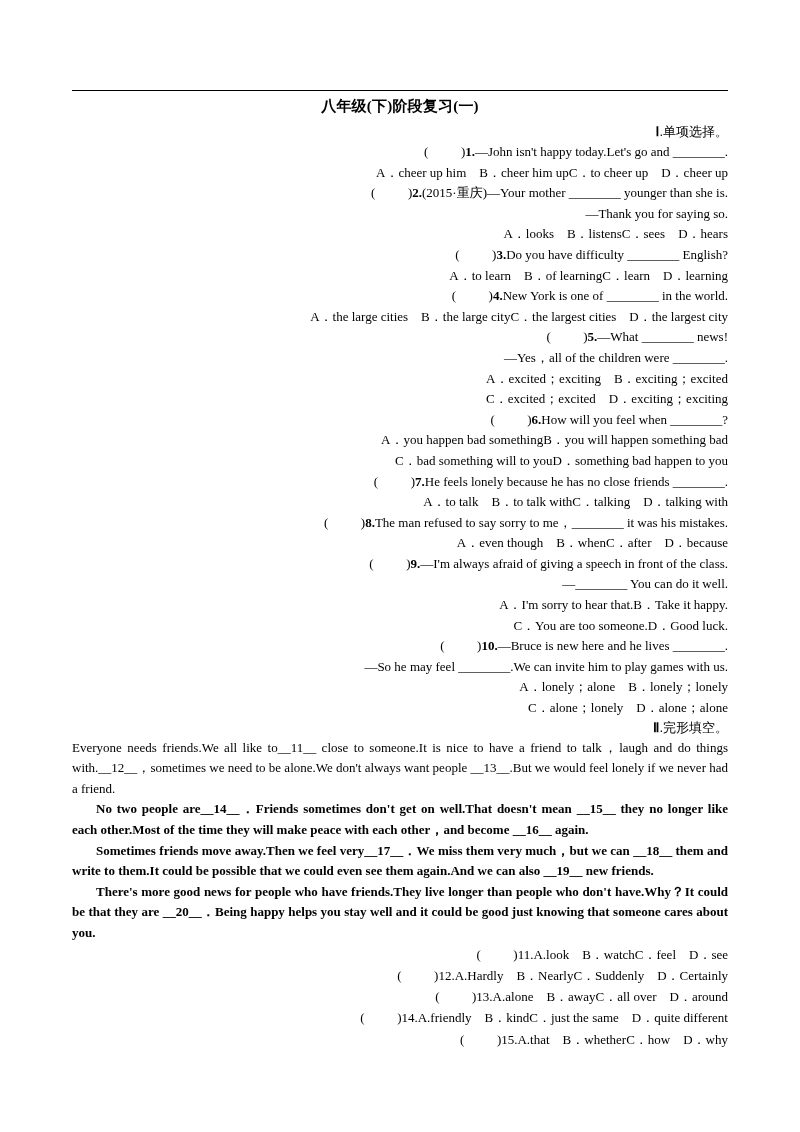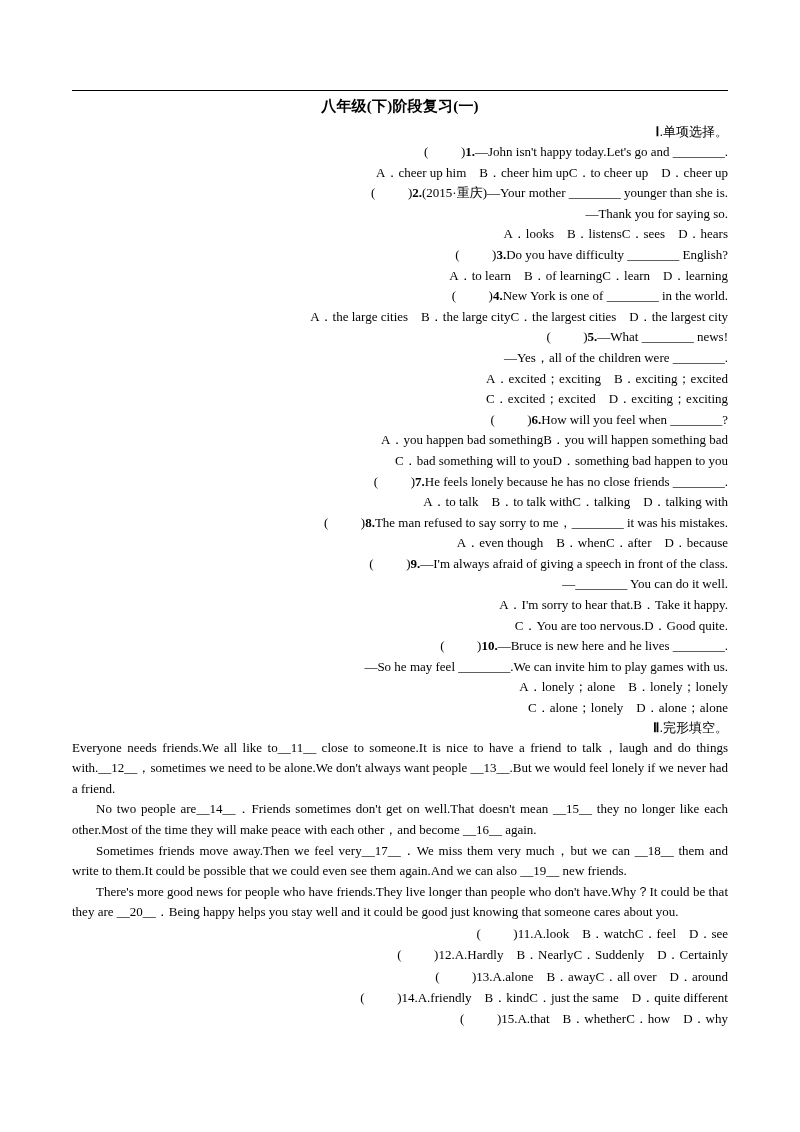--- a/index.html
+++ b/index.html
@@ -58,21 +58,21 @@
     text-align: right;
   }
   .q-num { font-weight: bold; }
   .para {
     font-size: 13px;
     line-height: 20.6px;
     text-align: justify;
     margin: 0;
     font-family: "Liberation Serif", serif;
   }
-  .para.ind { text-indent: 24px; }
+  .para.ind { text-indent: 24px; font-weight: bold; }
   .cloze-list .line { line-height: 21.3px; }
   .paren { letter-spacing: 0px; }
 </style>
 </head>
 <body>
 
 <div class="page">
   <div class="content">
 
     <div class="top-rule"></div>
@@ -105,21 +105,21 @@
 
     <div class="line"><span class="paren">(          )</span><span class="q-num">7.</span><span>He feels lonely because he has no close friends ________.</span></div>
     <div class="line">A．to talk　B．to talk withC．talking　D．talking with</div>
 
     <div class="line"><span class="paren">(          )</span><span class="q-num">8.</span><span>The man refused to say sorry to me，________ it was his mistakes.</span></div>
     <div class="line">A．even though　B．whenC．after　D．because</div>
 
     <div class="line"><span class="paren">(          )</span><span class="q-num">9.</span><span>—I'm always afraid of giving a speech in front of the class.</span></div>
     <div class="line">—________ You can do it well.</div>
     <div class="line">A．I'm sorry to hear that.B．Take it happy.</div>
-    <div class="line">C．You are too nervous.D．Good quite.</div>
+    <div class="line">C．You are too someone.D．Good luck.</div>
 
     <div class="line"><span class="paren">(          )</span><span class="q-num">10.</span><span>—Bruce is new here and he lives ________.</span></div>
     <div class="line">—So he may feel ________.We can invite him to play games with us.</div>
     <div class="line">A．lonely；alone　B．lonely；lonely</div>
     <div class="line">C．alone；lonely　D．alone；alone</div>
 
     <div class="sec-head"><b>Ⅱ</b><span>.完形填空。</span></div>
 
     <p class="para">Everyone needs friends.We all like to__11__ close to someone.It is nice to have a friend to talk，laugh and do things with.__12__，sometimes we need to be alone.We don't always want people __13__.But we would feel lonely if we never had a friend.</p>
     <p class="para ind">No two people are__14__．Friends sometimes don't get on well.That doesn't mean __15__ they no longer like each other.Most of the time they will make peace with each other，and become __16__ again.</p>

